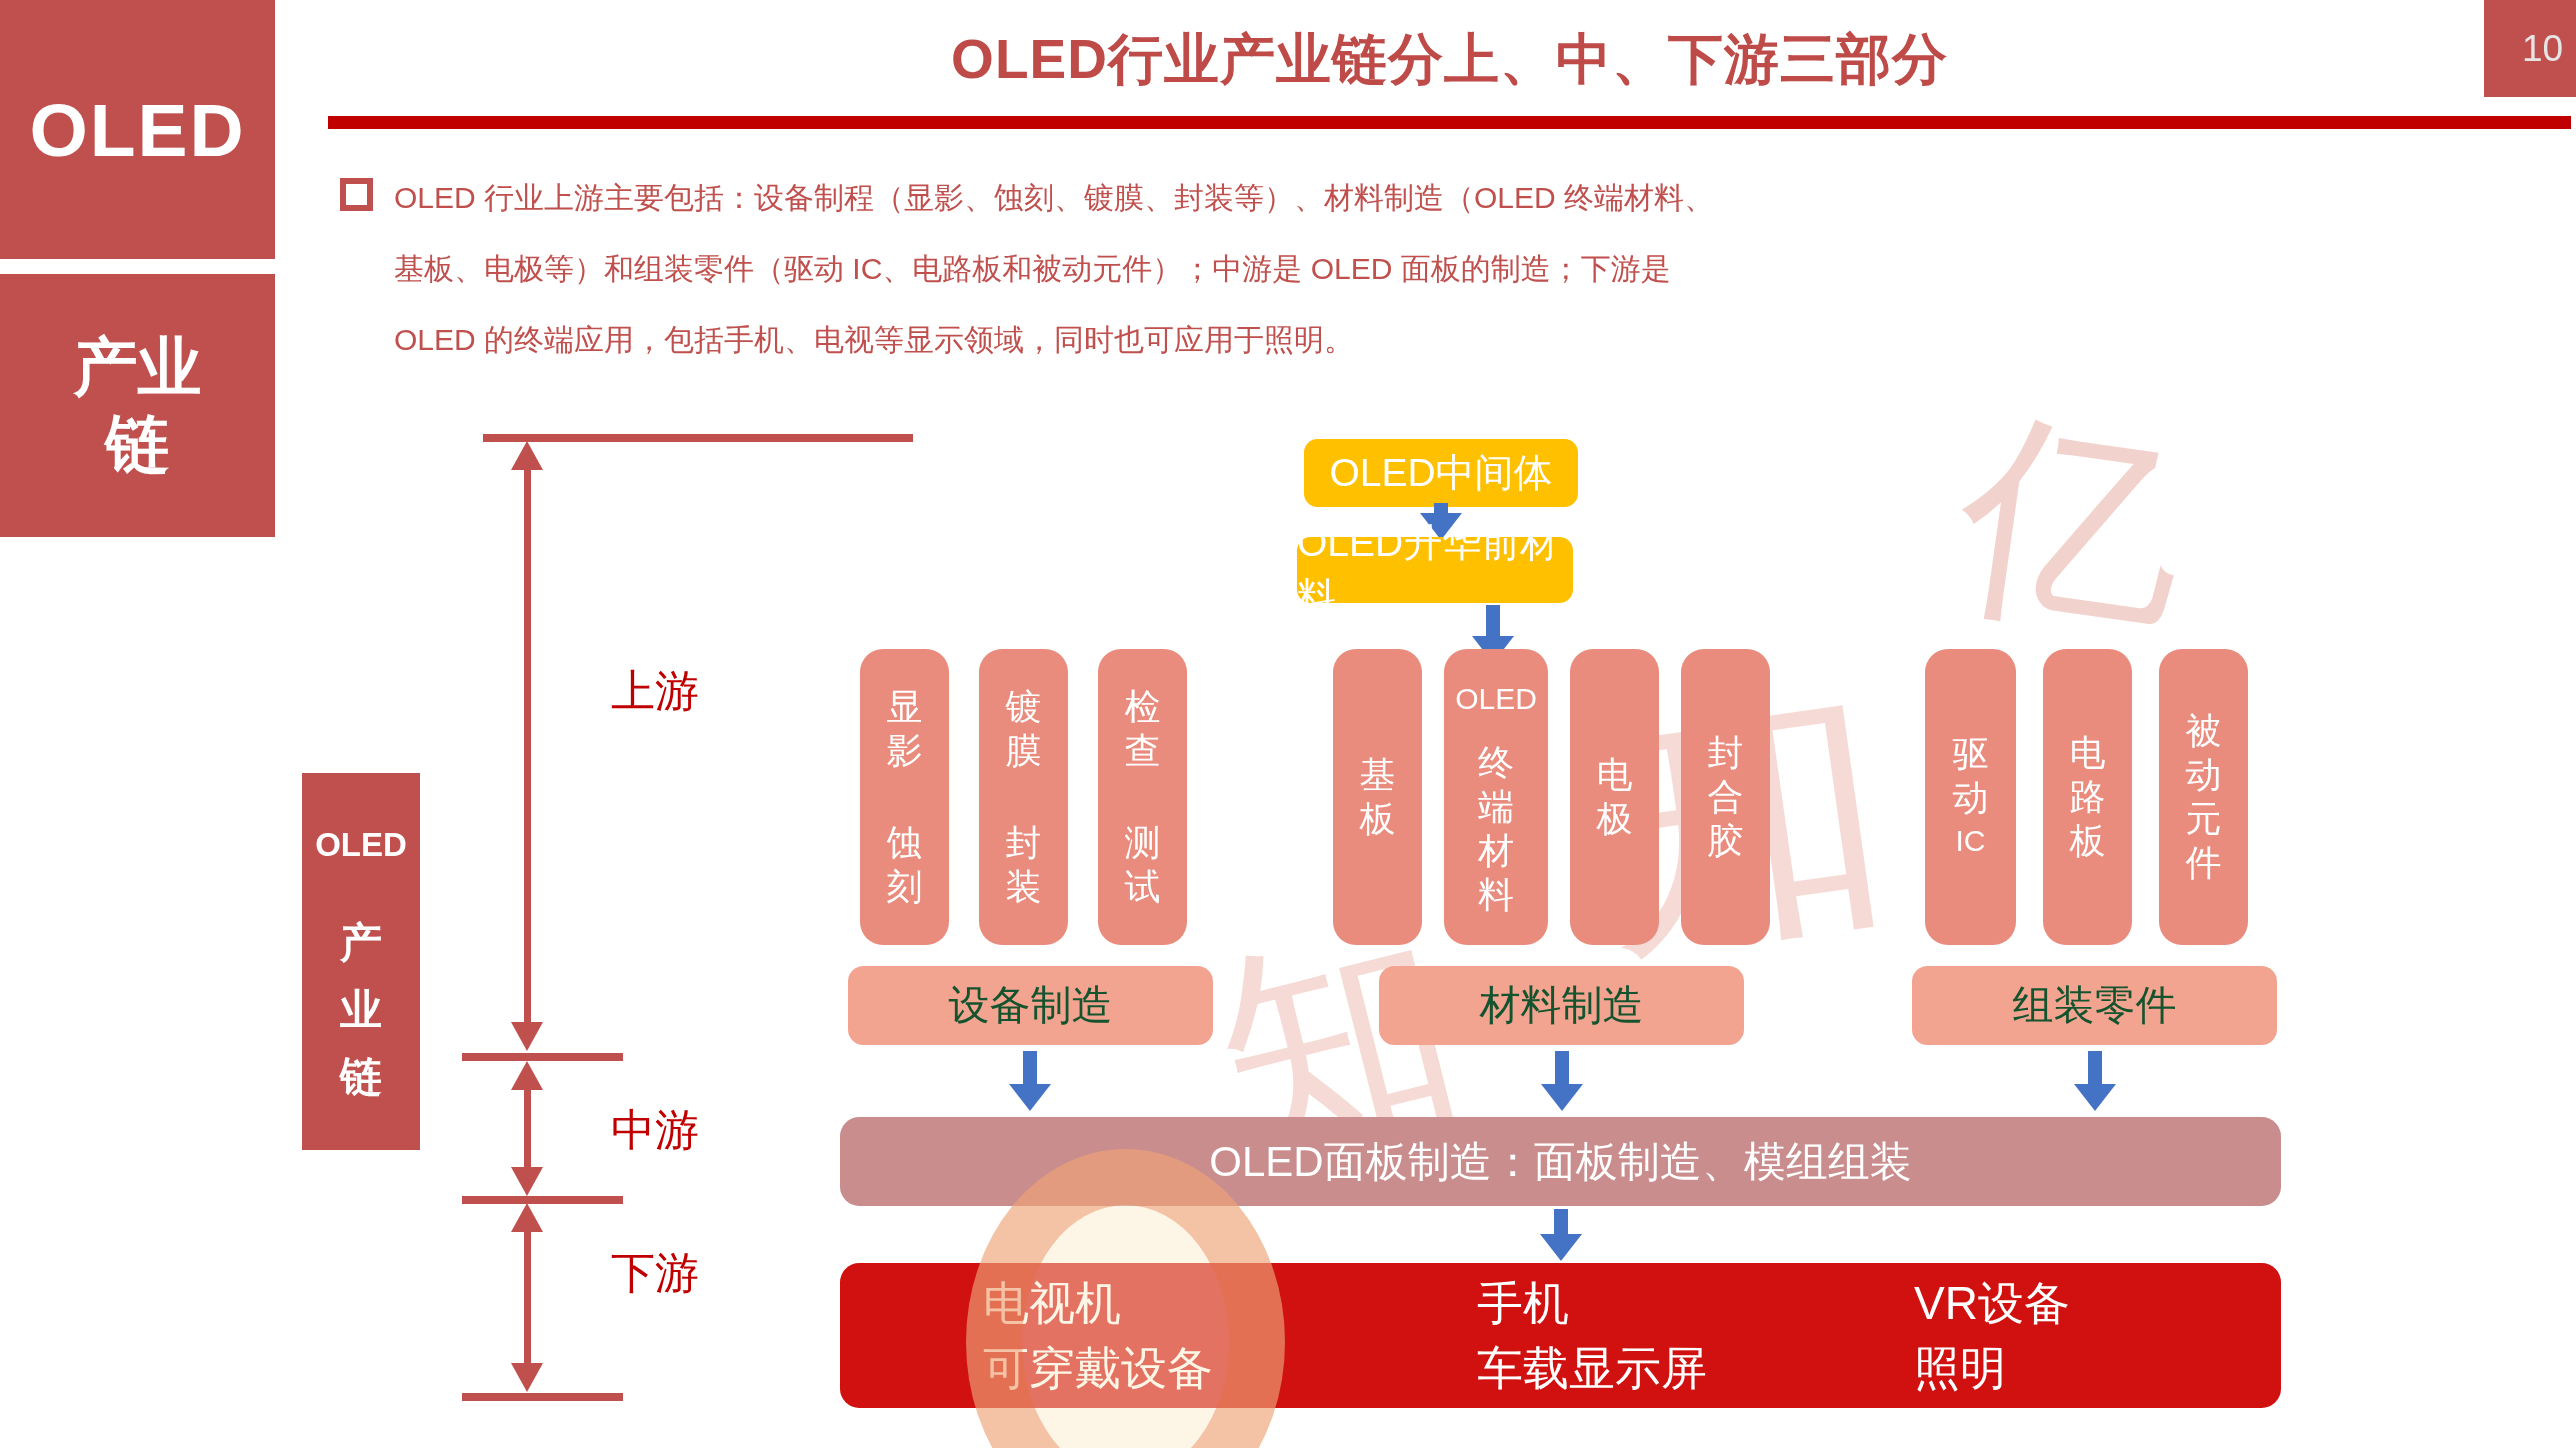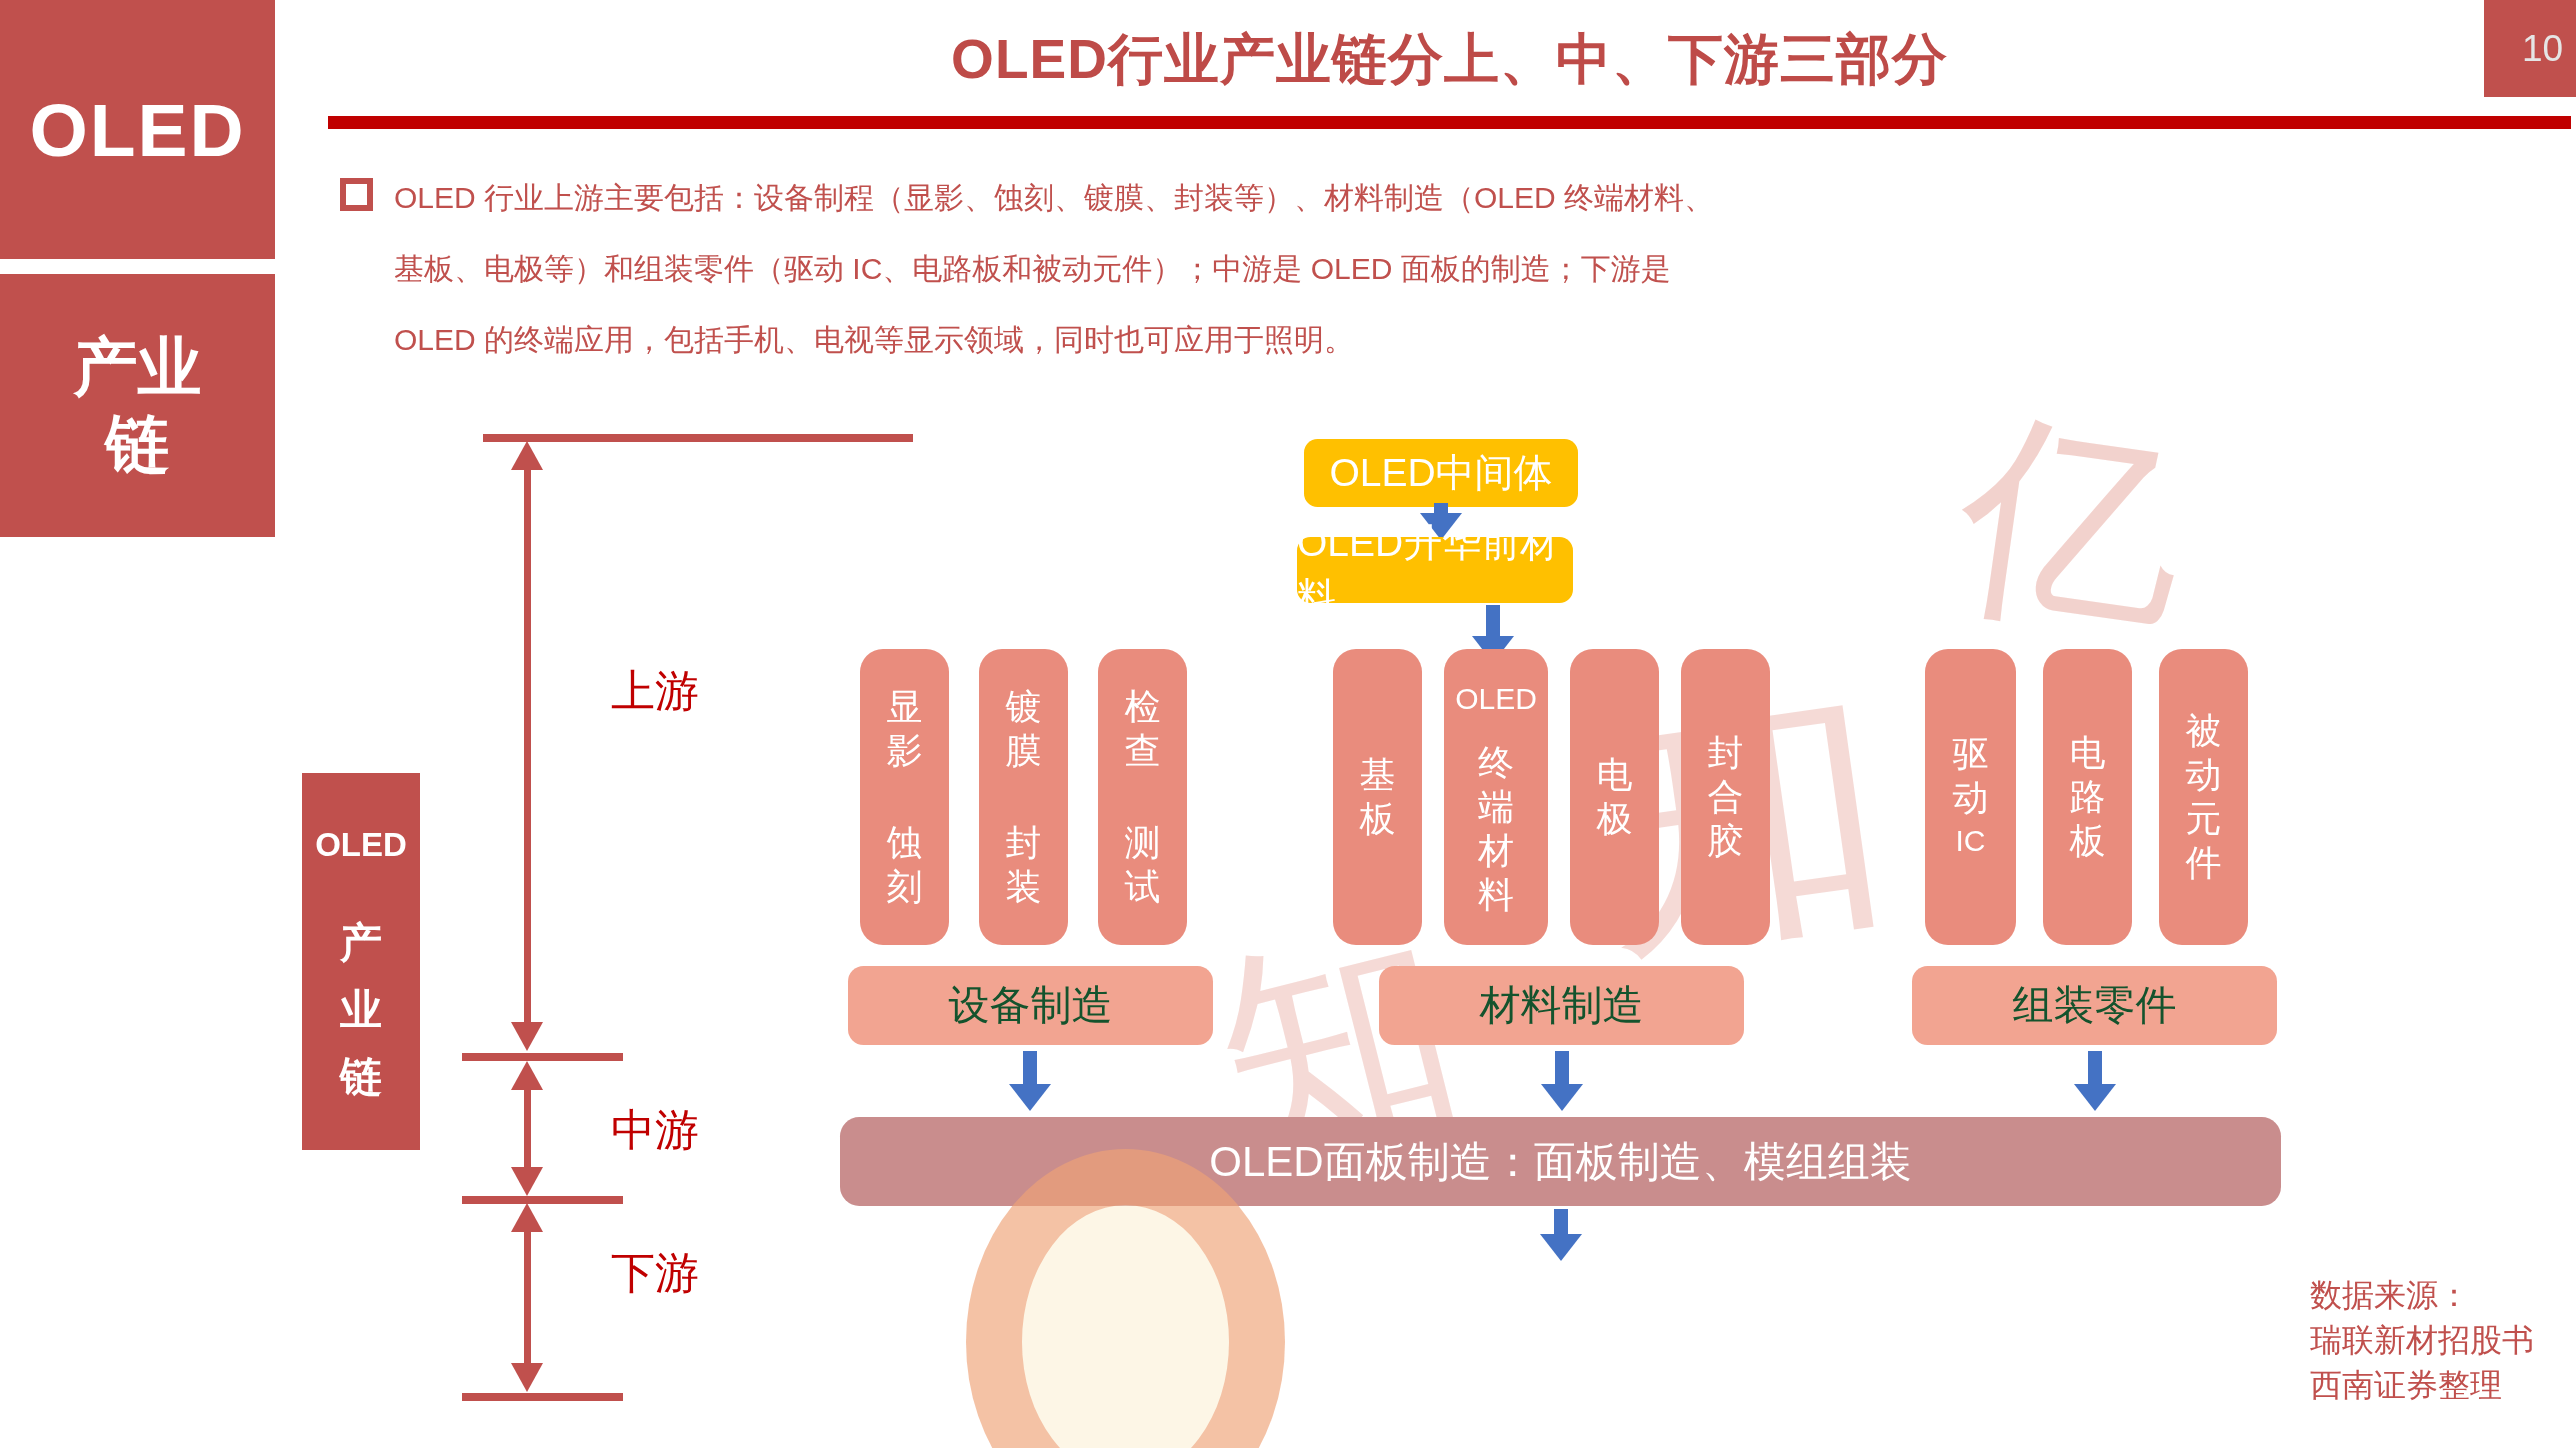--- a/index.html
+++ b/index.html
@@ -284,21 +284,30 @@
     <div class="b-head"></div>
   </div>
 
   <div class="midbar">OLED面板制造：面板制造、模组组装</div>
 
   <div class="barrow" style="left:1540px;top:1209px;height:52px;">
     <div class="b-shaft"></div>
     <div class="b-head"></div>
   </div>
 
-
-  <div class="source">
-    <div>数据来源：</div>
-    <div>瑞联新材招股书</div>
-    <div>西南证券整理</div>
-  </div>
+  <div class="bottombar">
+    <div class="bb-col bb-col-0">
+      <div>电视机</div>
+      <div>可穿戴设备</div>
+    </div>
+    <div class="bb-col bb-col-1">
+      <div>手机</div>
+      <div>车载显示屏</div>
+    </div>
+    <div class="bb-col bb-col-2">
+      <div>VR设备</div>
+      <div>照明</div>
+    </div>
+  </div>
+
 
 </div>
 
 
 </body></html>

